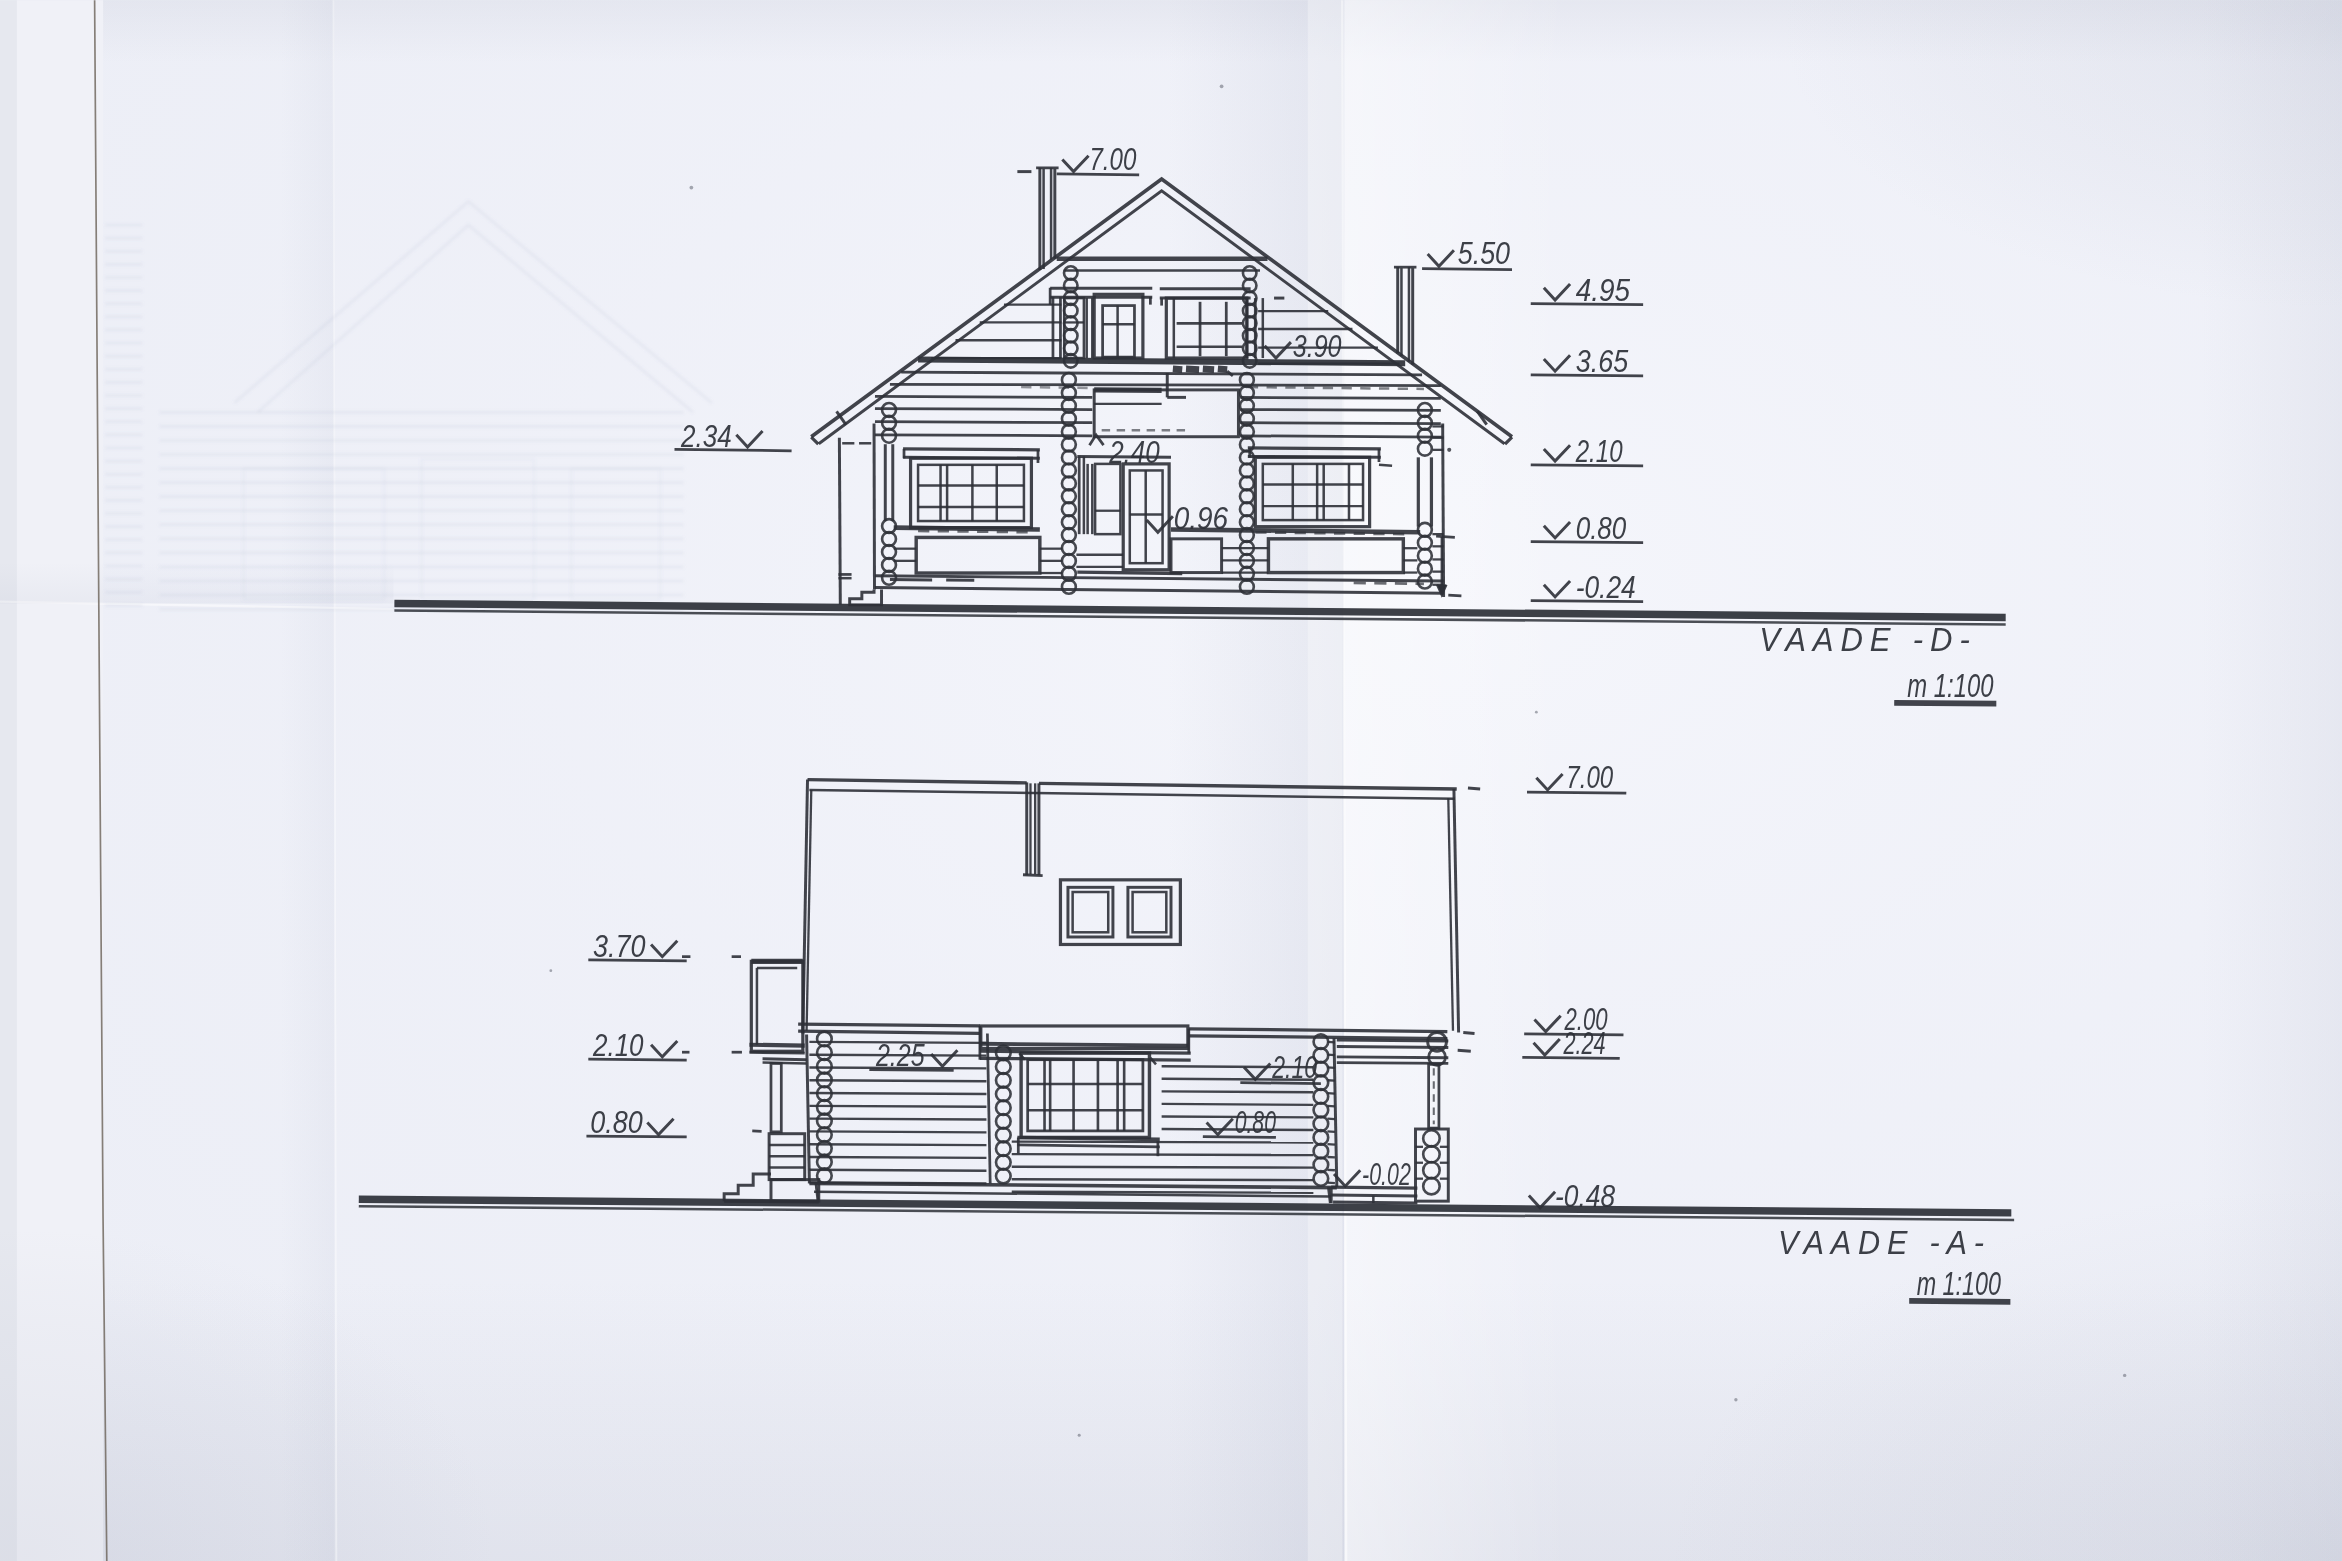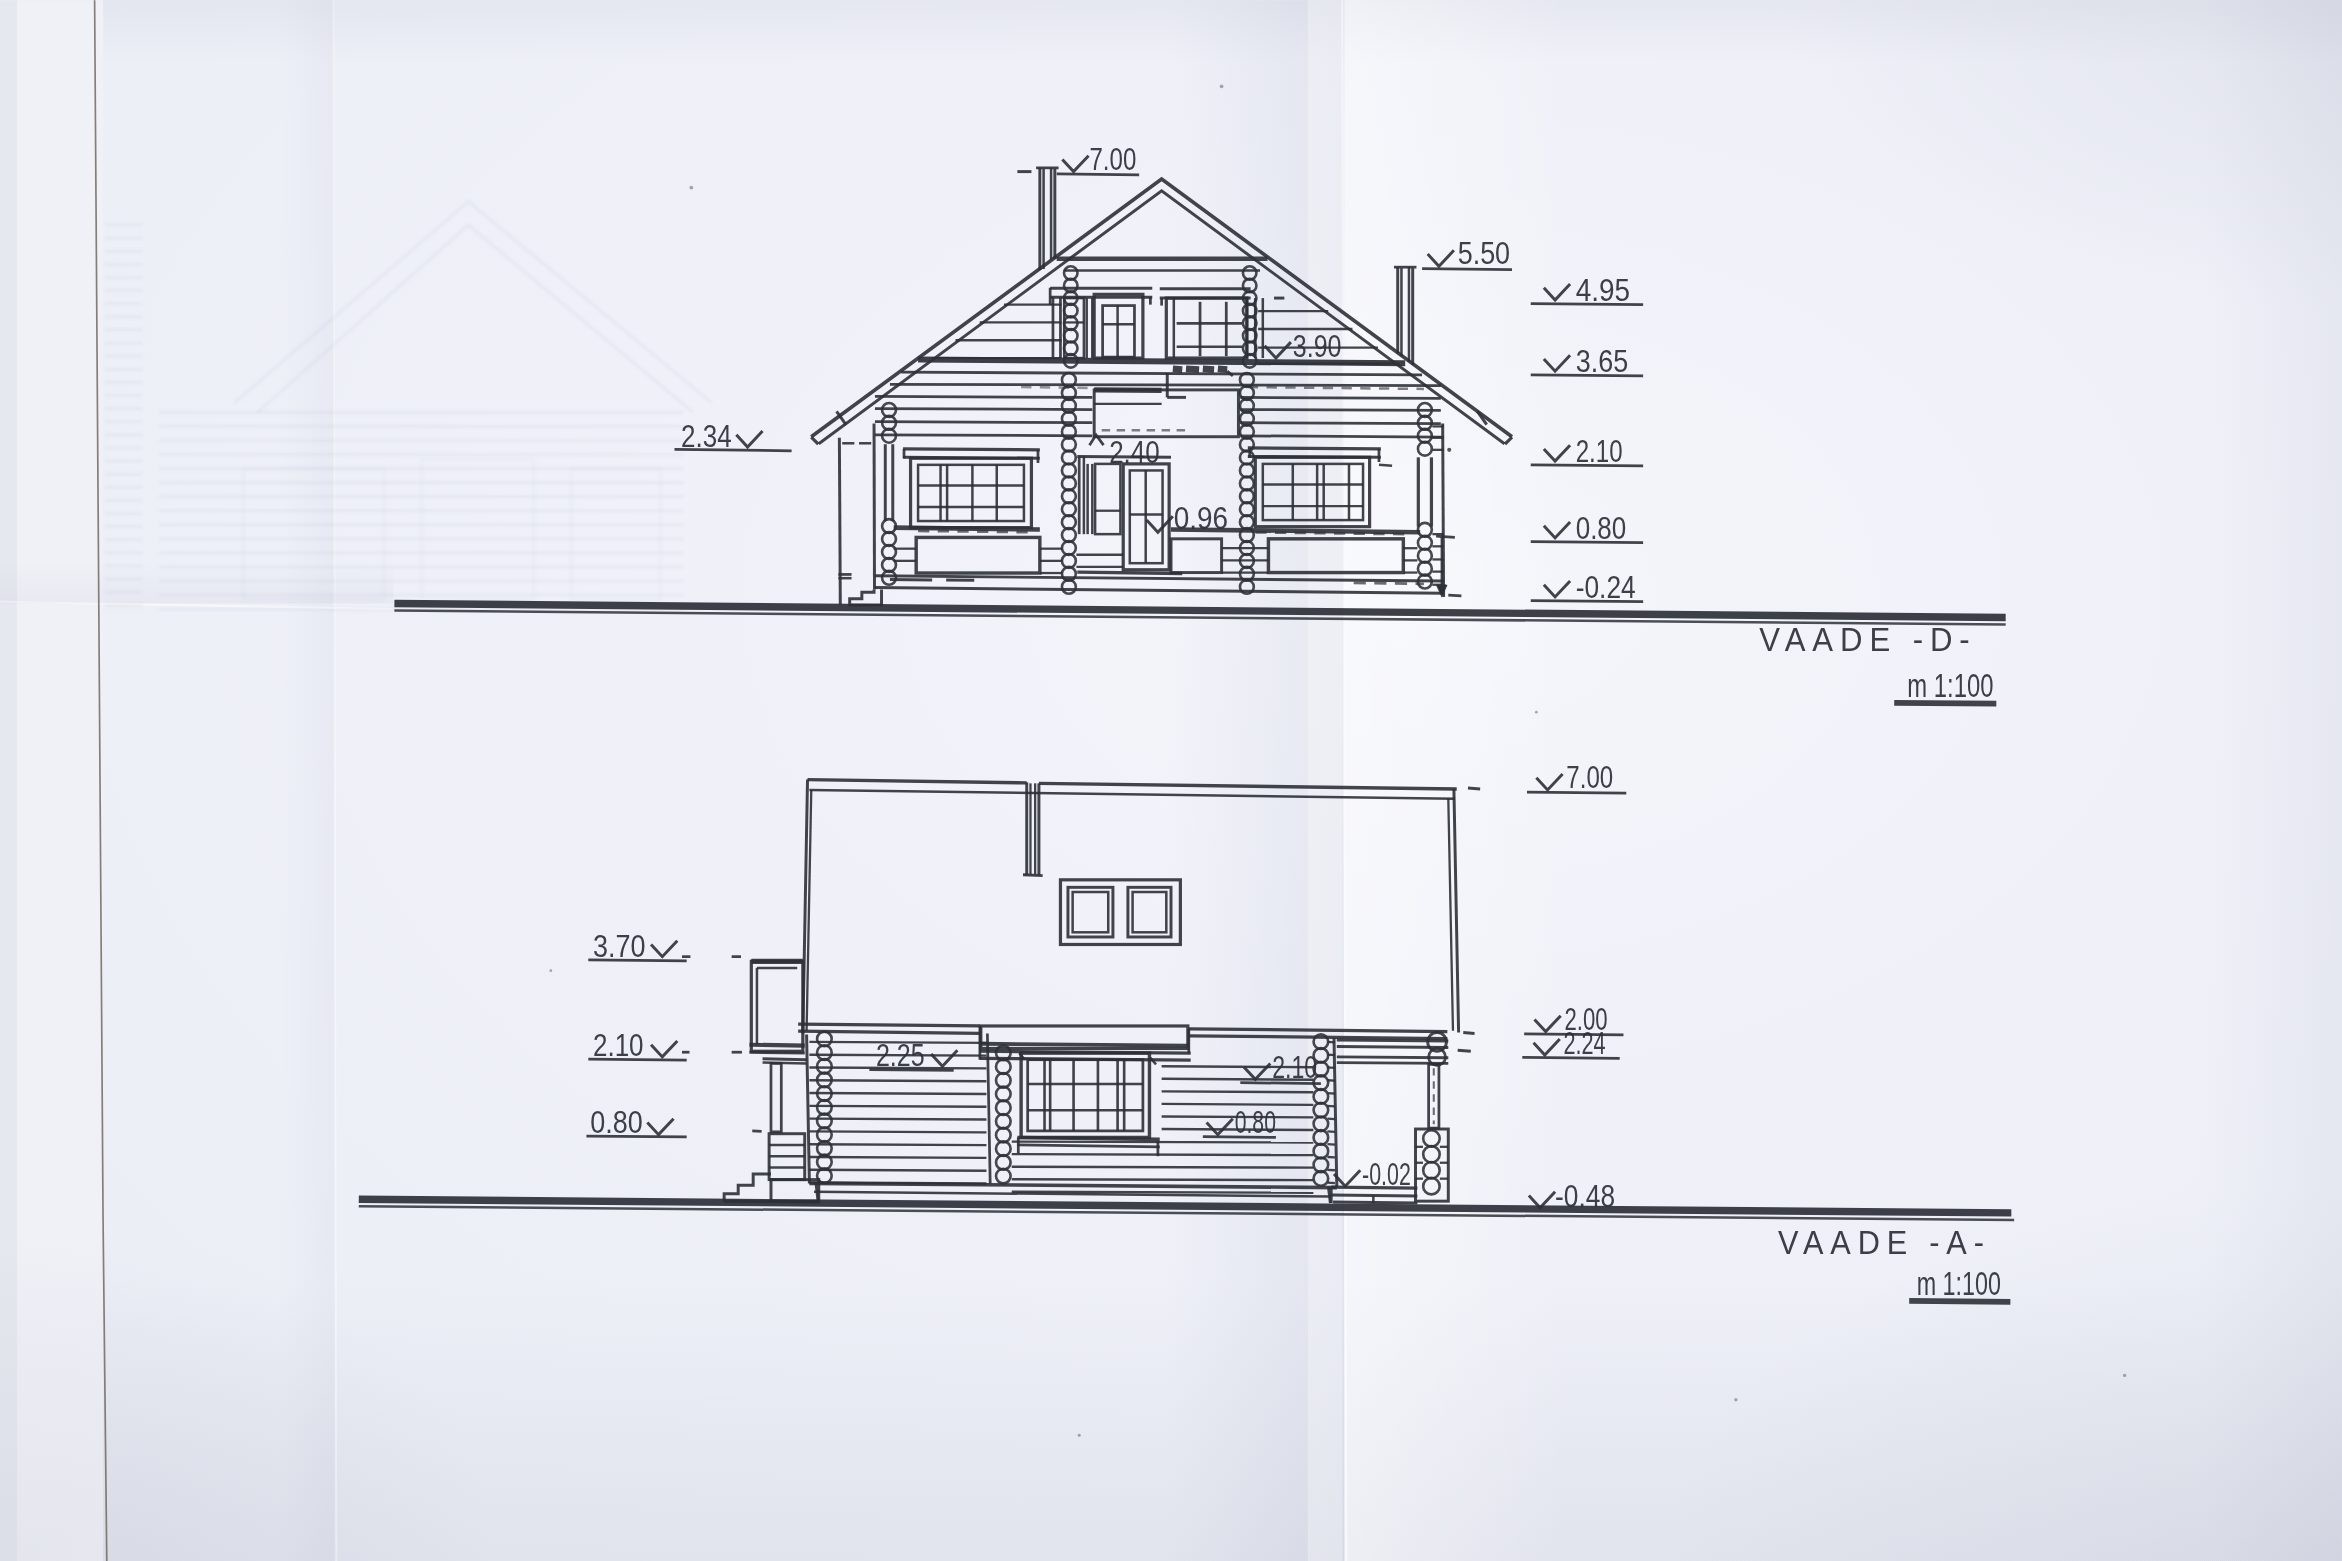--- a/index.html
+++ b/index.html
@@ -1,15 +1,15 @@
 <!DOCTYPE html>
 <html style="font-size:15px"><head><meta charset="utf-8"><title>Elevation drawing</title>
 <style>
 html,body{margin:0;padding:0;background:#e9ebf3;}
-.page{width:2342px;height:1562px;overflow:hidden;font-family:"Liberation Sans",sans-serif;}
+.page{width:2342px;height:1562px;overflow:hidden;font-family:"Liberation Sans",sans-serif;font-style:italic;}
 svg{display:block;}
 </style></head>
 <body>
 <div class="page">
 <svg width="2342" height="1562" viewBox="0 0 2500 1667" font-family="Liberation Sans, sans-serif">
       <defs>
 <radialGradient id="gHi" cx="0.62" cy="0.38" r="0.75">
  <stop offset="0" stop-color="#f6f7fc" stop-opacity="0.9"></stop>
  <stop offset="0.55" stop-color="#f2f3fa" stop-opacity="0.45"></stop>
  <stop offset="1" stop-color="#f2f3fa" stop-opacity="0"></stop>

